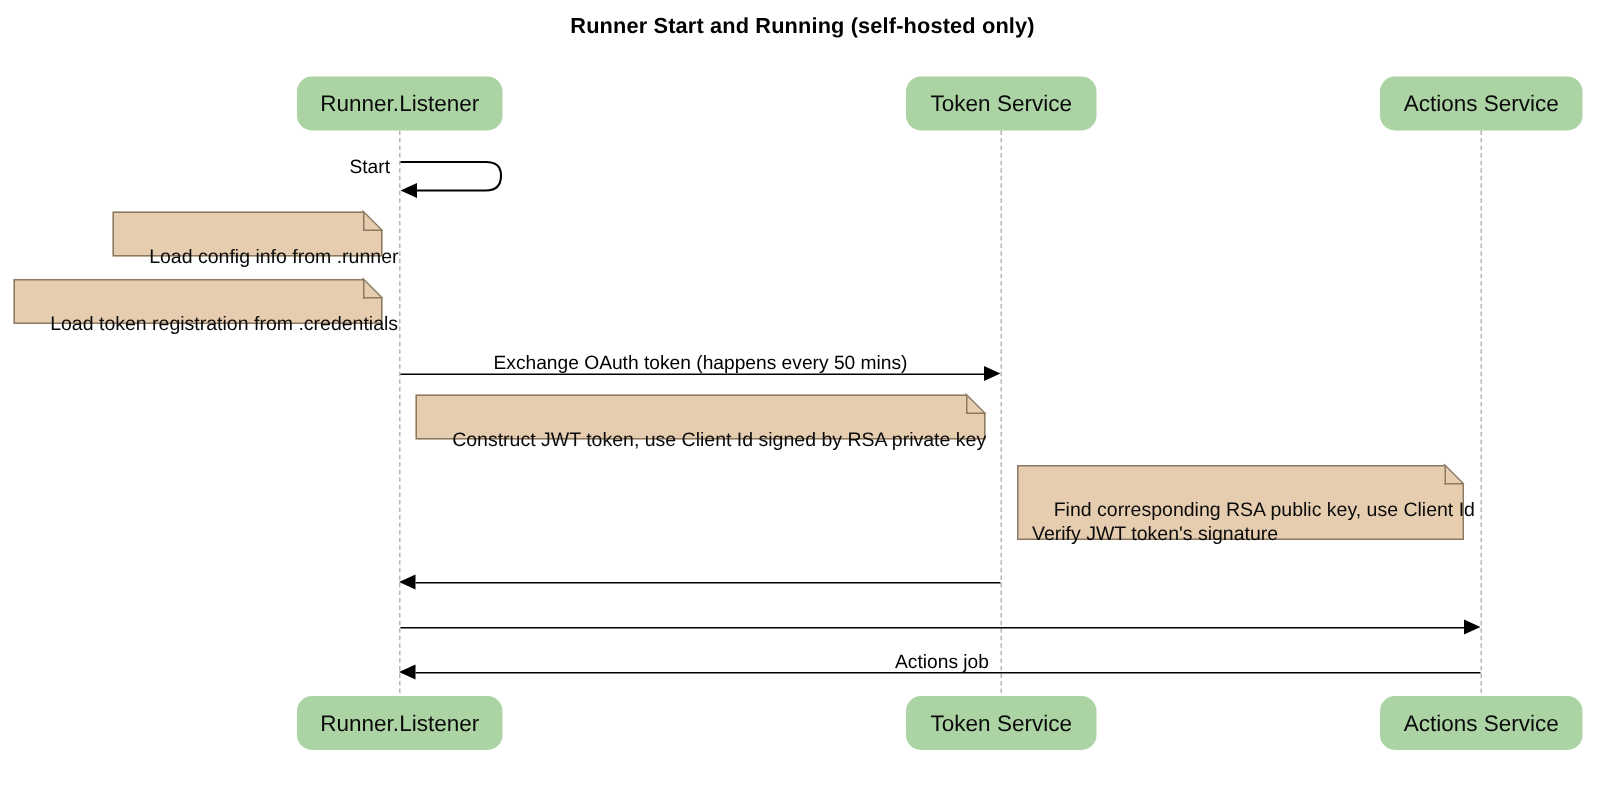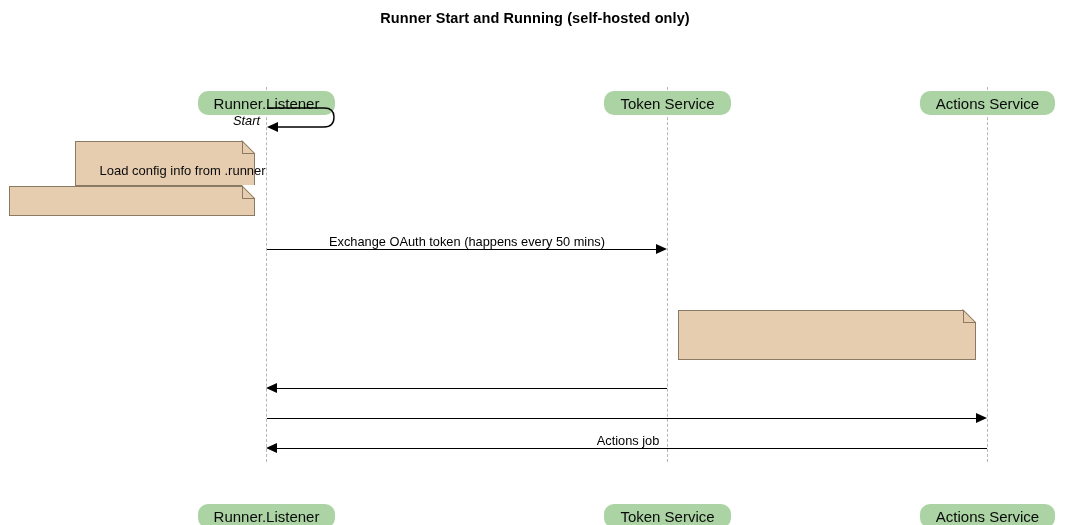--- a/index.html
+++ b/index.html
@@ -27,30 +27,29 @@
     top: 10px;
     width: 1070px;
     text-align: center;
     font-size: 14.5px;
     font-weight: bold;
     letter-spacing: 0.1px;
   }
   
   .participant {
     position: absolute;
-    height: 24px;
+    height: 36px;
     border-radius: 10px;
     background: #abd3a4;
     display: flex;
     align-items: center;
     justify-content: center;
     font-size: 15px;
     color: #0a0a0a;
     box-sizing: border-box;
-    margin-top: 40px;
   }
   
   .lifeline {
     position: absolute;
     width: 0;
     border-left: 1px dashed #b6b6b6;
   }
   
   .note {
     position: absolute;
@@ -156,45 +155,54 @@
   <div class="participant" style="left:198px; top:464px; width:137px;">
     <span>Runner.Listener</span>
   </div>
   <div class="participant" style="left:604px; top:464px; width:127px;">
     <span>Token Service</span>
   </div>
   <div class="participant" style="left:920px; top:464px; width:135px;">
     <span>Actions Service</span>
   </div>
 
-  <div class="msg-label right-align" style="left:175px; top:113px; width:85px;font-style:italic;">Start</div>
+  <div class="msg-label right-align" style="left:175px; top:103px; width:85px;">Start</div>
   <svg class="selfloop-svg" style="left:260px; top:100px;" width="86" height="36" viewBox="0 0 86 36">
     <path d="M7,8 L64,8 Q74,8 74,17 Q74,27 64,27 L15,27" fill="none" stroke="#000000" stroke-width="1.4"></path>
     <polygon points="18,22 7,27 18,32" fill="#000000"></polygon>
   </svg>
 
-  <div class="note" style="left:75px; top:141px; width:180px; height:45px;">
+  <div class="note" style="left:75px; top:141px; width:180px; height:30px;">
     <span>Load config info from .runner</span>
     <span class="note-fold">
       <span class="note-fold-line"></span>
     </span>
   </div>
 
   <div class="note" style="left:9px; top:186px; width:246px; height:30px;">
+    <span>Load token registration from .credentials</span>
     <span class="note-fold">
       <span class="note-fold-line"></span>
     </span>
   </div>
 
   <div class="msg-label center" style="left:467px; top:234px;">Exchange OAuth token (happens every 50 mins)</div>
   <div class="msg-line" style="left:267px; top:249px; width:390px;"></div>
   <div class="arrowhead right" style="left:656px; top:244px;"></div>
 
+  <div class="note" style="left:277px; top:263px; width:380px; height:30px;">
+    <span>Construct JWT token, use Client Id signed by RSA private key</span>
+    <span class="note-fold">
+      <span class="note-fold-line"></span>
+    </span>
+  </div>
 
   <div class="note" style="left:678px; top:310px; width:298px; height:50px;">
+    <span>Find corresponding RSA public key, use Client Id
+Verify JWT token's signature</span>
     <span class="note-fold">
       <span class="note-fold-line"></span>
     </span>
   </div>
 
   <div class="msg-line" style="left:277px; top:388px; width:390px;"></div>
   <div class="arrowhead left" style="left:266px; top:383px;"></div>
 
   <div class="msg-line" style="left:267px; top:418px; width:710px;"></div>
   <div class="arrowhead right" style="left:976px; top:413px;"></div>

